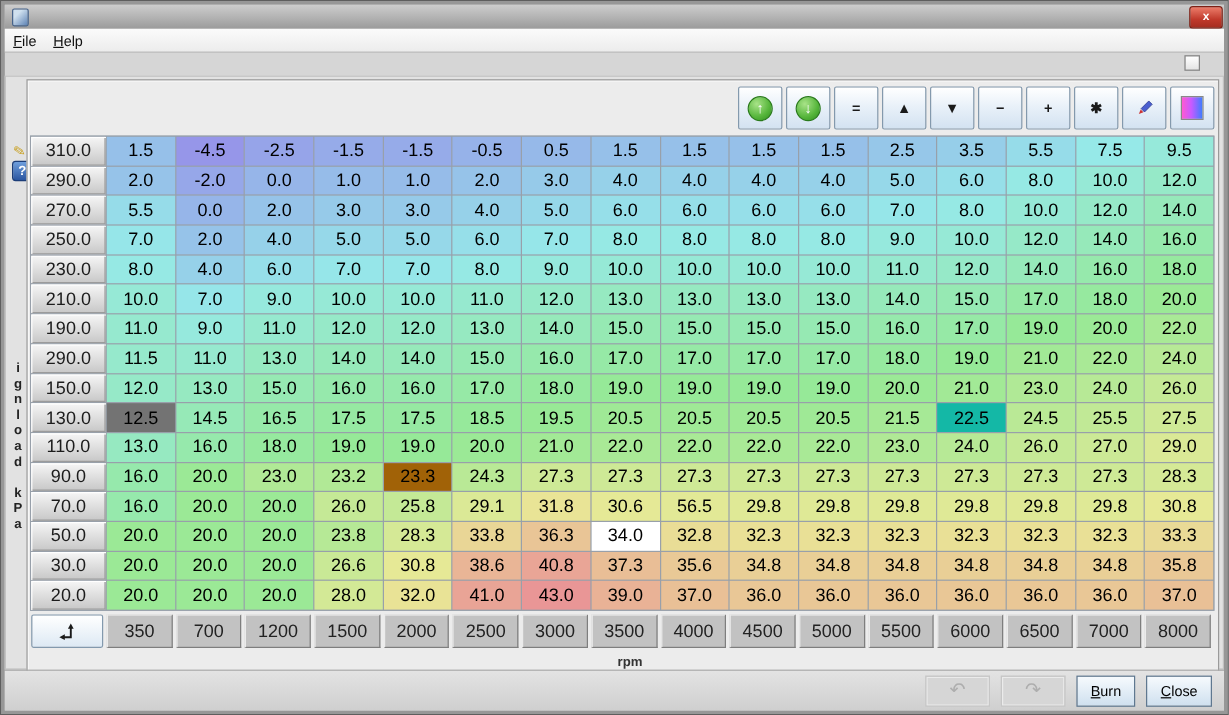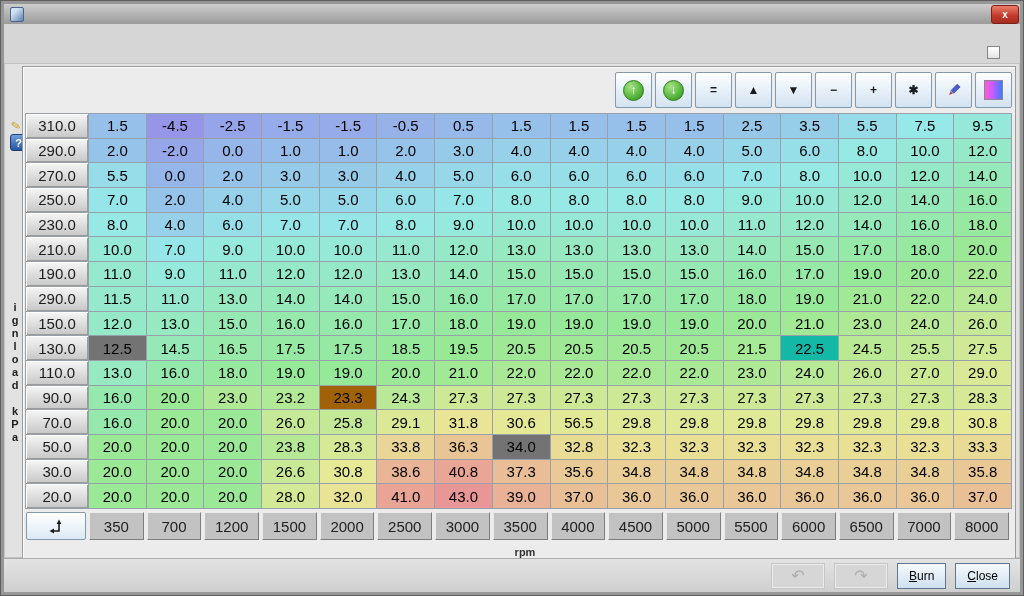--- a/index.html
+++ b/index.html
@@ -84,20 +84,24 @@
 </head>
 <body>
 
 <div class="window">
 
   <div class="titlebar">
     <div class="app-icon"></div>
     <div class="close-btn">x</div>
   </div>
 
+  <div class="menubar" id="menubar">
+      <span class="menu-item"><u>F</u>ile</span>
+      <span class="menu-item"><u>H</u>elp</span>
+    </div>
 
   <div class="view-row">
     <div class="checkbox"></div>
     <span>3<u>D</u> View</span>
   </div>
 
   <div class="main-panel">
     <span class="edit-pencil">✎</span>
     <div class="help-icon">?</div>
     <div class="y-letters" id="y-letters">
@@ -374,21 +378,21 @@
             <div class="data-cell" style="background: rgb(223, 233, 150);">29.8</div>
             <div class="data-cell" style="background: rgb(230, 233, 150);">30.8</div>
             <div class="row-header">50.0</div>
             <div class="data-cell" style="background: rgb(155, 233, 150);">20.0</div>
             <div class="data-cell" style="background: rgb(155, 233, 150);">20.0</div>
             <div class="data-cell" style="background: rgb(155, 233, 150);">20.0</div>
             <div class="data-cell" style="background: rgb(182, 233, 150);">23.8</div>
             <div class="data-cell" style="background: rgb(213, 233, 150);">28.3</div>
             <div class="data-cell" style="background: rgb(233, 214, 150);">33.8</div>
             <div class="data-cell" style="background: rgb(233, 197, 150);">36.3</div>
-            <div class="data-cell" style="background: #737373;">34.0</div>
+            <div class="data-cell" style="background: #ffffff;">34.0</div>
             <div class="data-cell" style="background: rgb(233, 221, 150);">32.8</div>
             <div class="data-cell" style="background: rgb(233, 224, 150);">32.3</div>
             <div class="data-cell" style="background: rgb(233, 224, 150);">32.3</div>
             <div class="data-cell" style="background: rgb(233, 224, 150);">32.3</div>
             <div class="data-cell" style="background: rgb(233, 224, 150);">32.3</div>
             <div class="data-cell" style="background: rgb(233, 224, 150);">32.3</div>
             <div class="data-cell" style="background: rgb(233, 224, 150);">32.3</div>
             <div class="data-cell" style="background: rgb(233, 218, 150);">33.3</div>
             <div class="row-header">30.0</div>
             <div class="data-cell" style="background: rgb(155, 233, 150);">20.0</div>

